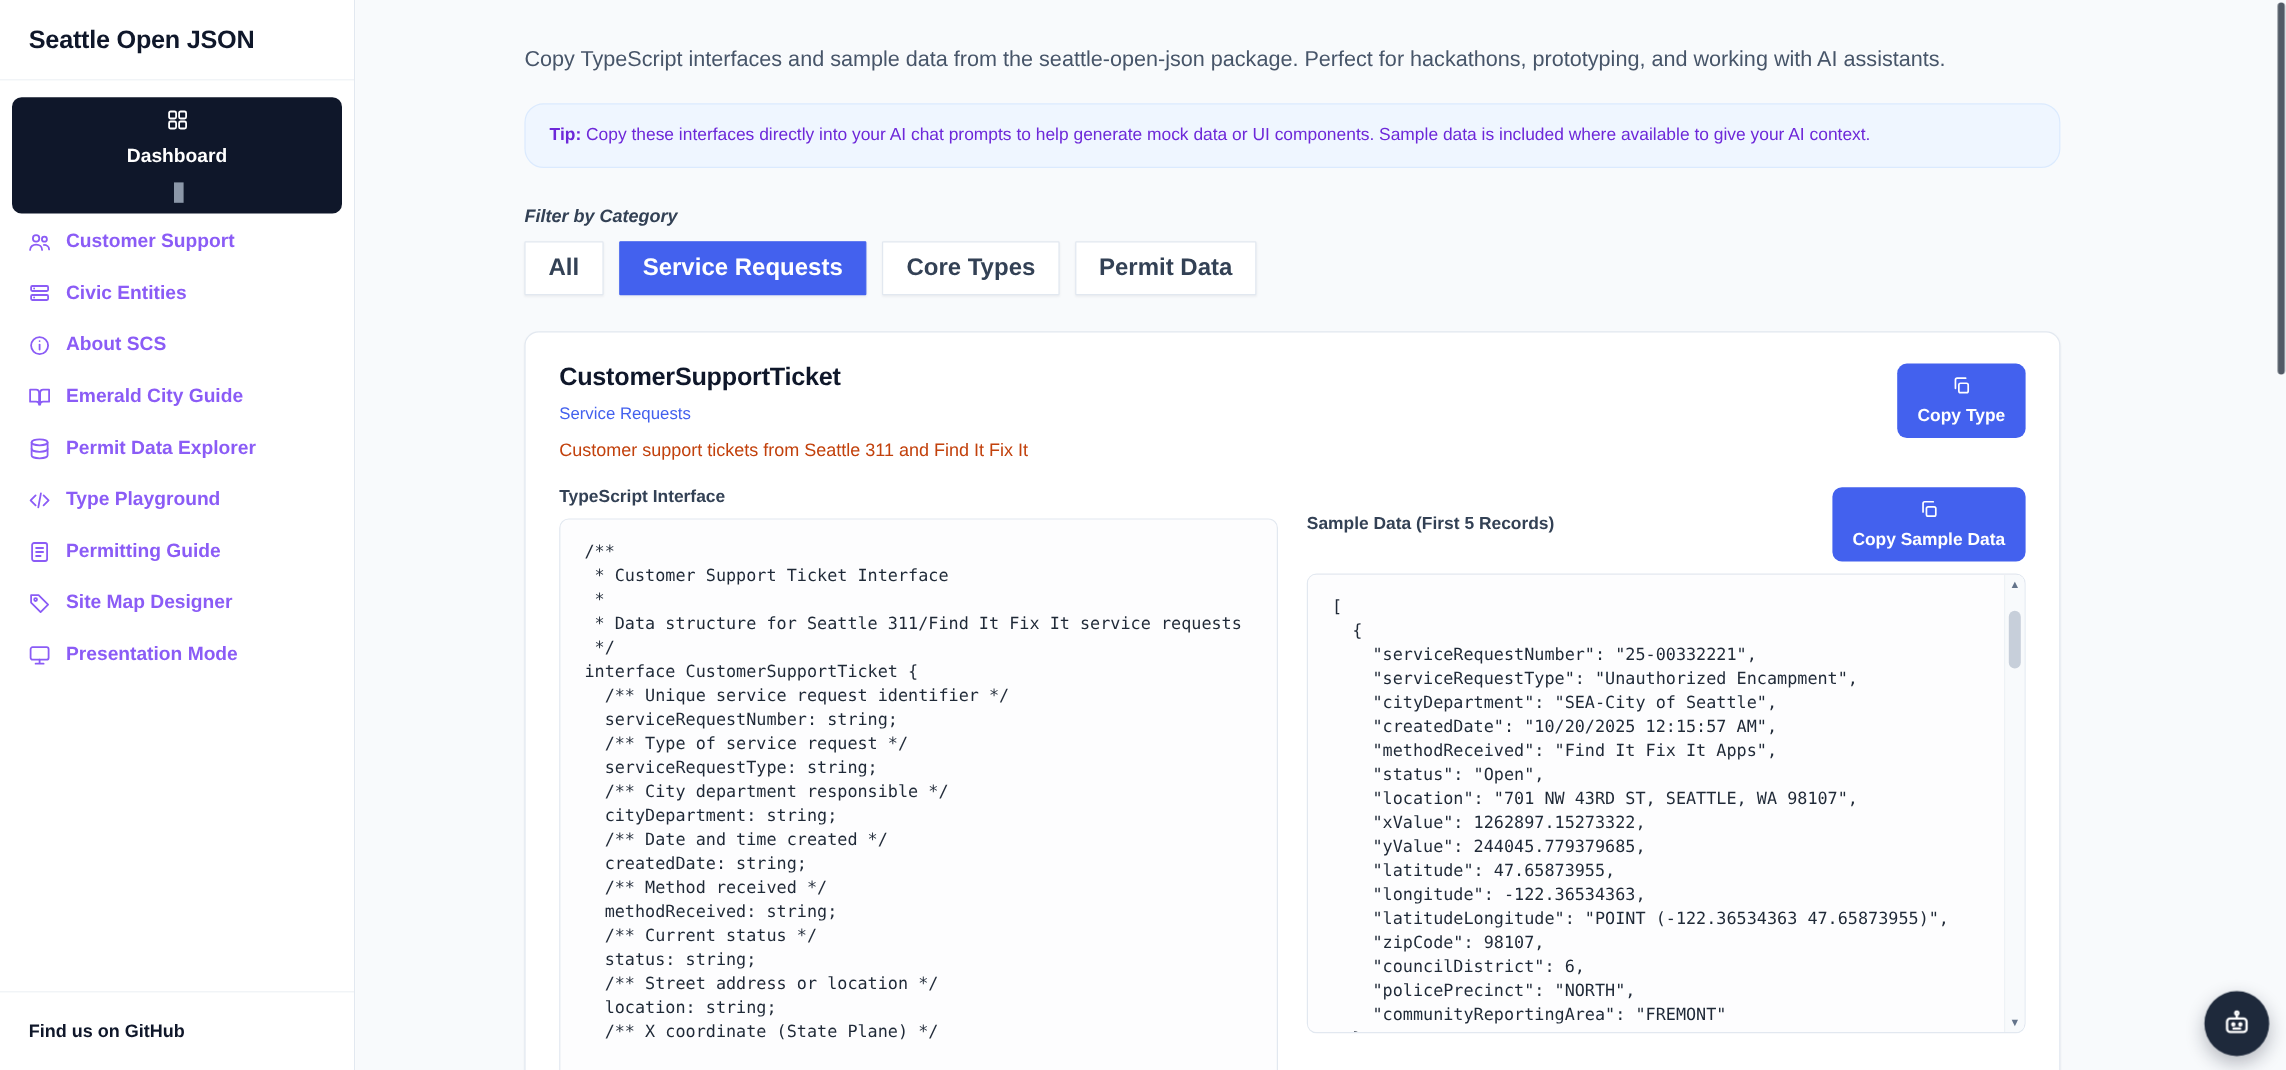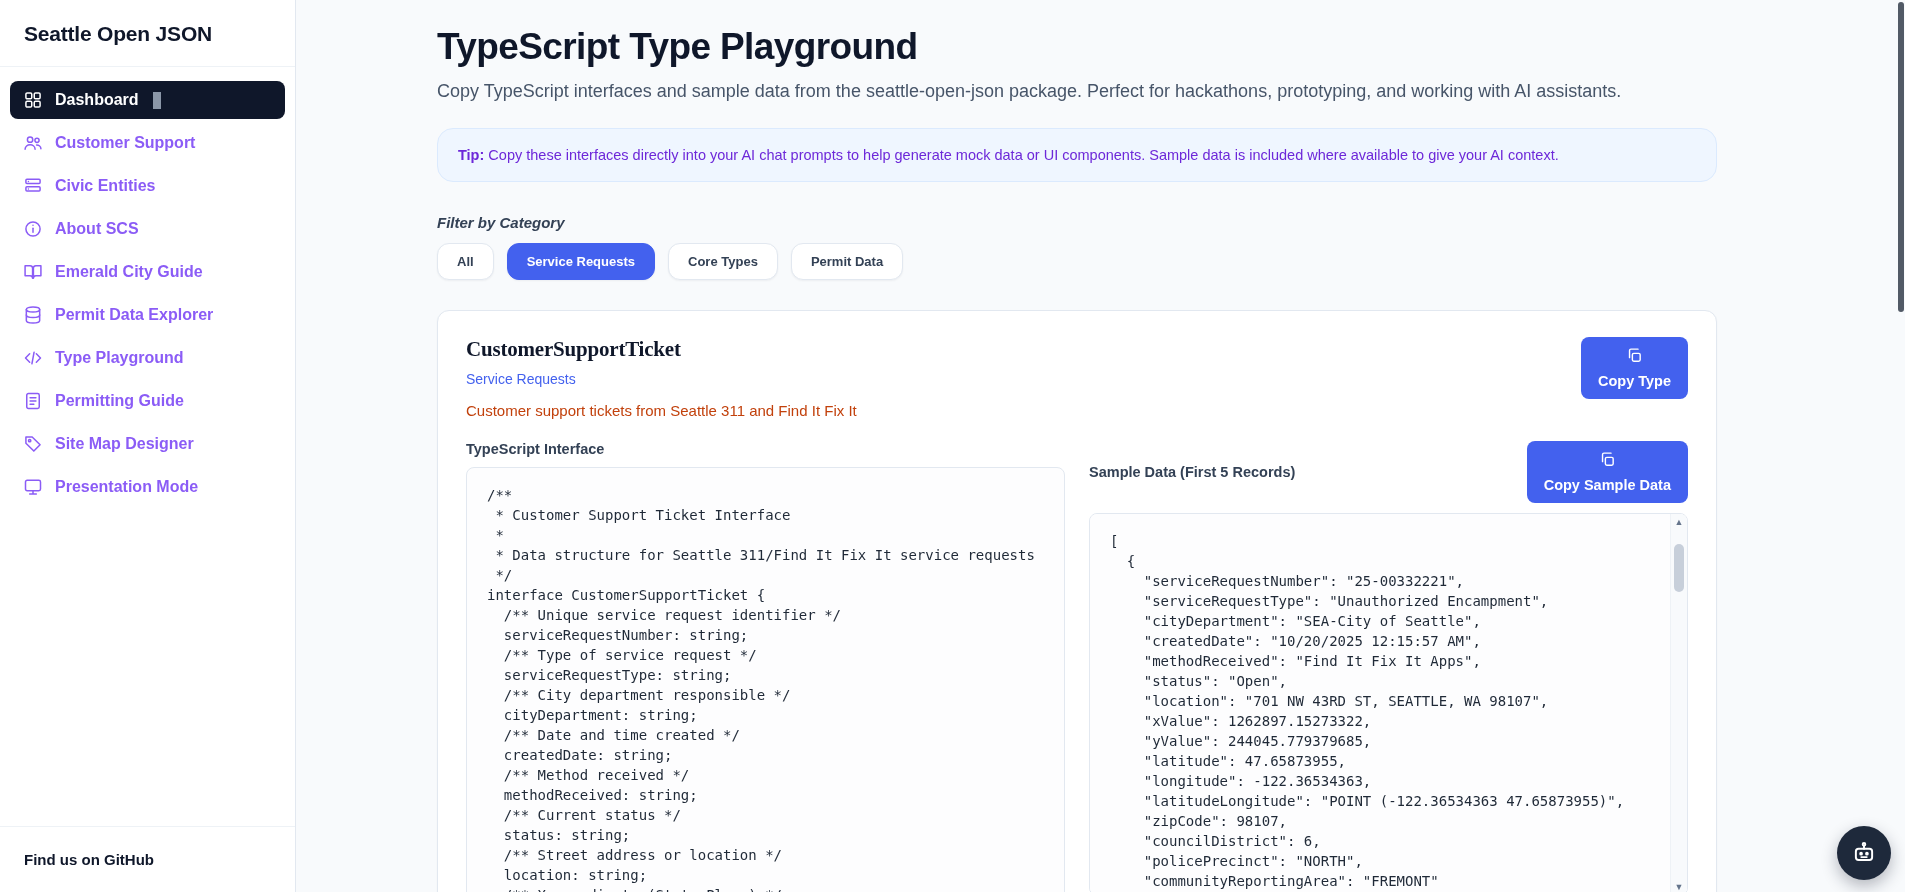--- a/index.html
+++ b/index.html
@@ -19,21 +19,21 @@
   .sidebar-title {
     padding: 22px 24px 20px; font-size: 21px; font-weight: 700;
     letter-spacing: -0.2px; border-bottom: 1px solid #eef2f6; color: #0f172a;
   }
   .nav { padding: 14px 10px; display: flex; flex-direction: column; gap: 5px; }
   .nav-item {
     display: flex; align-items: center; gap: 12px;
     padding: 9px 13px; border-radius: 8px;
     font-size: 16px; font-weight: 600; color: #8b5cf6; cursor: pointer;
   }
-  .nav-item.active { background: #0f172a; color: #ffffff; }
+  .nav-item.active { background: #0f172a; color: #ffffff; flex-direction: column; }
   .nav-icon { width: 20px; height: 20px; flex: none; display: inline-flex; }
   .nav-icon svg { width: 20px; height: 20px; }
   .cursor-block {
     display: inline-block; width: 8px; height: 17px;
     background: #8b97a8; margin-left: 2px; vertical-align: text-bottom;
   }
   .sidebar-footer {
     margin-top: auto; padding: 24px; border-top: 1px solid #eef2f6;
     font-size: 15px; font-weight: 700; color: #0f172a; cursor: pointer;
   }
@@ -46,34 +46,34 @@
   .tip-box {
     margin-top: 26px; width: 1280px;
     background: #eff6ff; border: 1px solid #dbeafe; border-radius: 16px;
     padding: 16px 20px; font-size: 14.5px; color: #6d28d9; line-height: 1.4;
   }
   .tip-box b { font-weight: 700; }
 
   .filter-label { margin-top: 32px; font-size: 15px; font-weight: 700; color: #334155; font-style: italic; }
   .filters { margin-top: 12px; display: flex; gap: 13px; }
   .filter-btn {
-    background: #ffffff; border: 1px solid #e2e8f0; border-radius: 12px;
-    padding: 10px 19px; font-size: 13px; font-weight: 600; color: #334155;
+    background: #ffffff; border: 1px solid #e2e8f0; border-radius: 1px;
+    padding: 10px 19px; font-size: 20px; font-weight: 600; color: #334155;
     font-family: inherit; cursor: pointer; box-shadow: 0 1px 2px rgba(16,24,40,.05);
   }
   .filter-btn.active { background: #4361ee; border-color: #4361ee; color: #ffffff; }
 
   
   .card {
     margin-top: 30px; width: 1280px; background: #ffffff;
     border: 1px solid #e2e8f0; border-radius: 12px;
     padding: 26px 28px 28px; box-shadow: 0 1px 2px rgba(16,24,40,.04);
   }
   .card-head { display: flex; justify-content: space-between; align-items: flex-start; }
-  .card-title { font-size: 21px; font-weight: 800; letter-spacing: -0.2px; font-family: Liberation Serif, serif; }
+  .card-title { font-size: 21px; font-weight: 800; letter-spacing: -0.2px; }
   .card-category { margin-top: 9px; font-size: 14px; color: #4361ee; }
   .card-desc { margin-top: 15px; font-size: 15px; color: #c2410c; }
 
   .btn-primary {
     display: inline-flex; align-items: center; gap: 9px;
     background: #4361ee; color: #ffffff; border: none; border-radius: 8px;
     padding: 10px 17px; font-size: 14.5px; font-weight: 600;
     font-family: inherit; cursor: pointer; white-space: nowrap; flex-direction: column;
   }
   .btn-primary svg { width: 17px; height: 17px; }
@@ -229,21 +229,20 @@
           </svg>
       </span>
       <span>Presentation Mode</span>
     </a>
   </nav>
 
   <div class="sidebar-footer">Find us on GitHub</div>
 </aside>
 
 <main class="main">
-  <h1 class="page-title">TypeScript Type Playground</h1>
   <div class="page-subtitle">Copy TypeScript interfaces and sample data from the seattle-open-json package. Perfect for hackathons, prototyping, and working with AI assistants.</div>
 
   <div class="tip-box">
     <b>Tip:</b><span> Copy these interfaces directly into your AI chat prompts to help generate mock data or UI components. Sample data is included where available to give your AI context.</span>
   </div>
 
   <div class="filter-label">Filter by Category</div>
   <div class="filters">
     <button class="filter-btn">All</button>
     <button class="filter-btn active">Service Requests</button>

